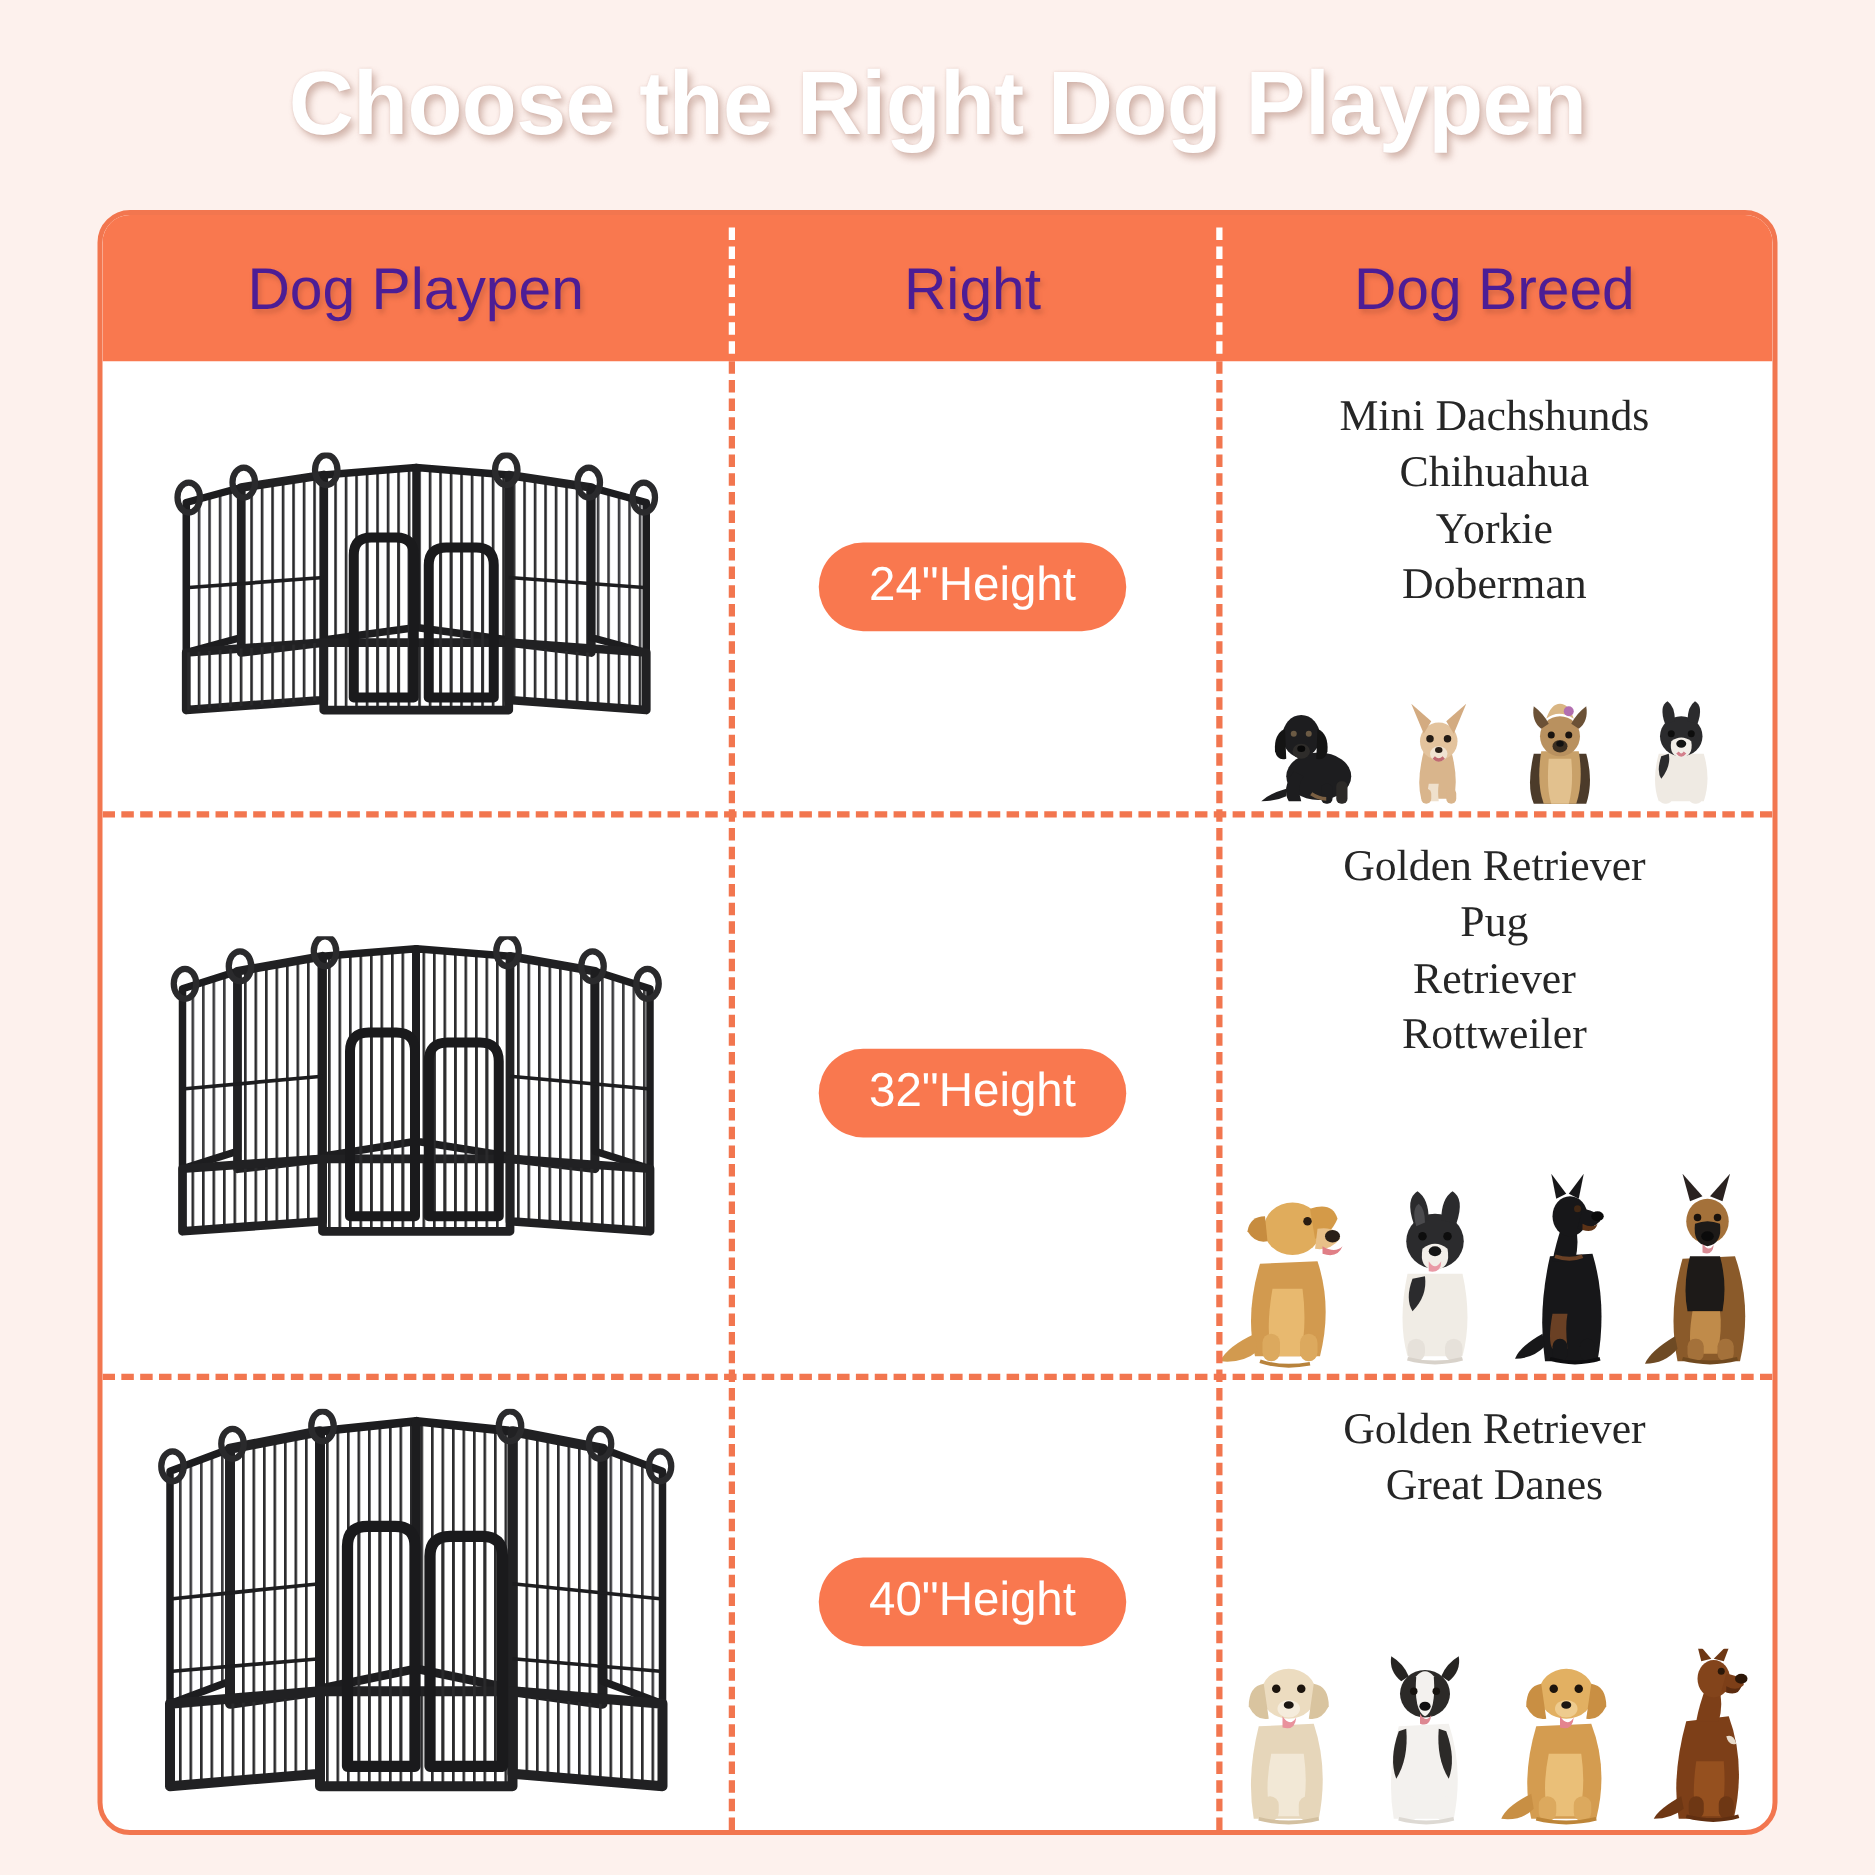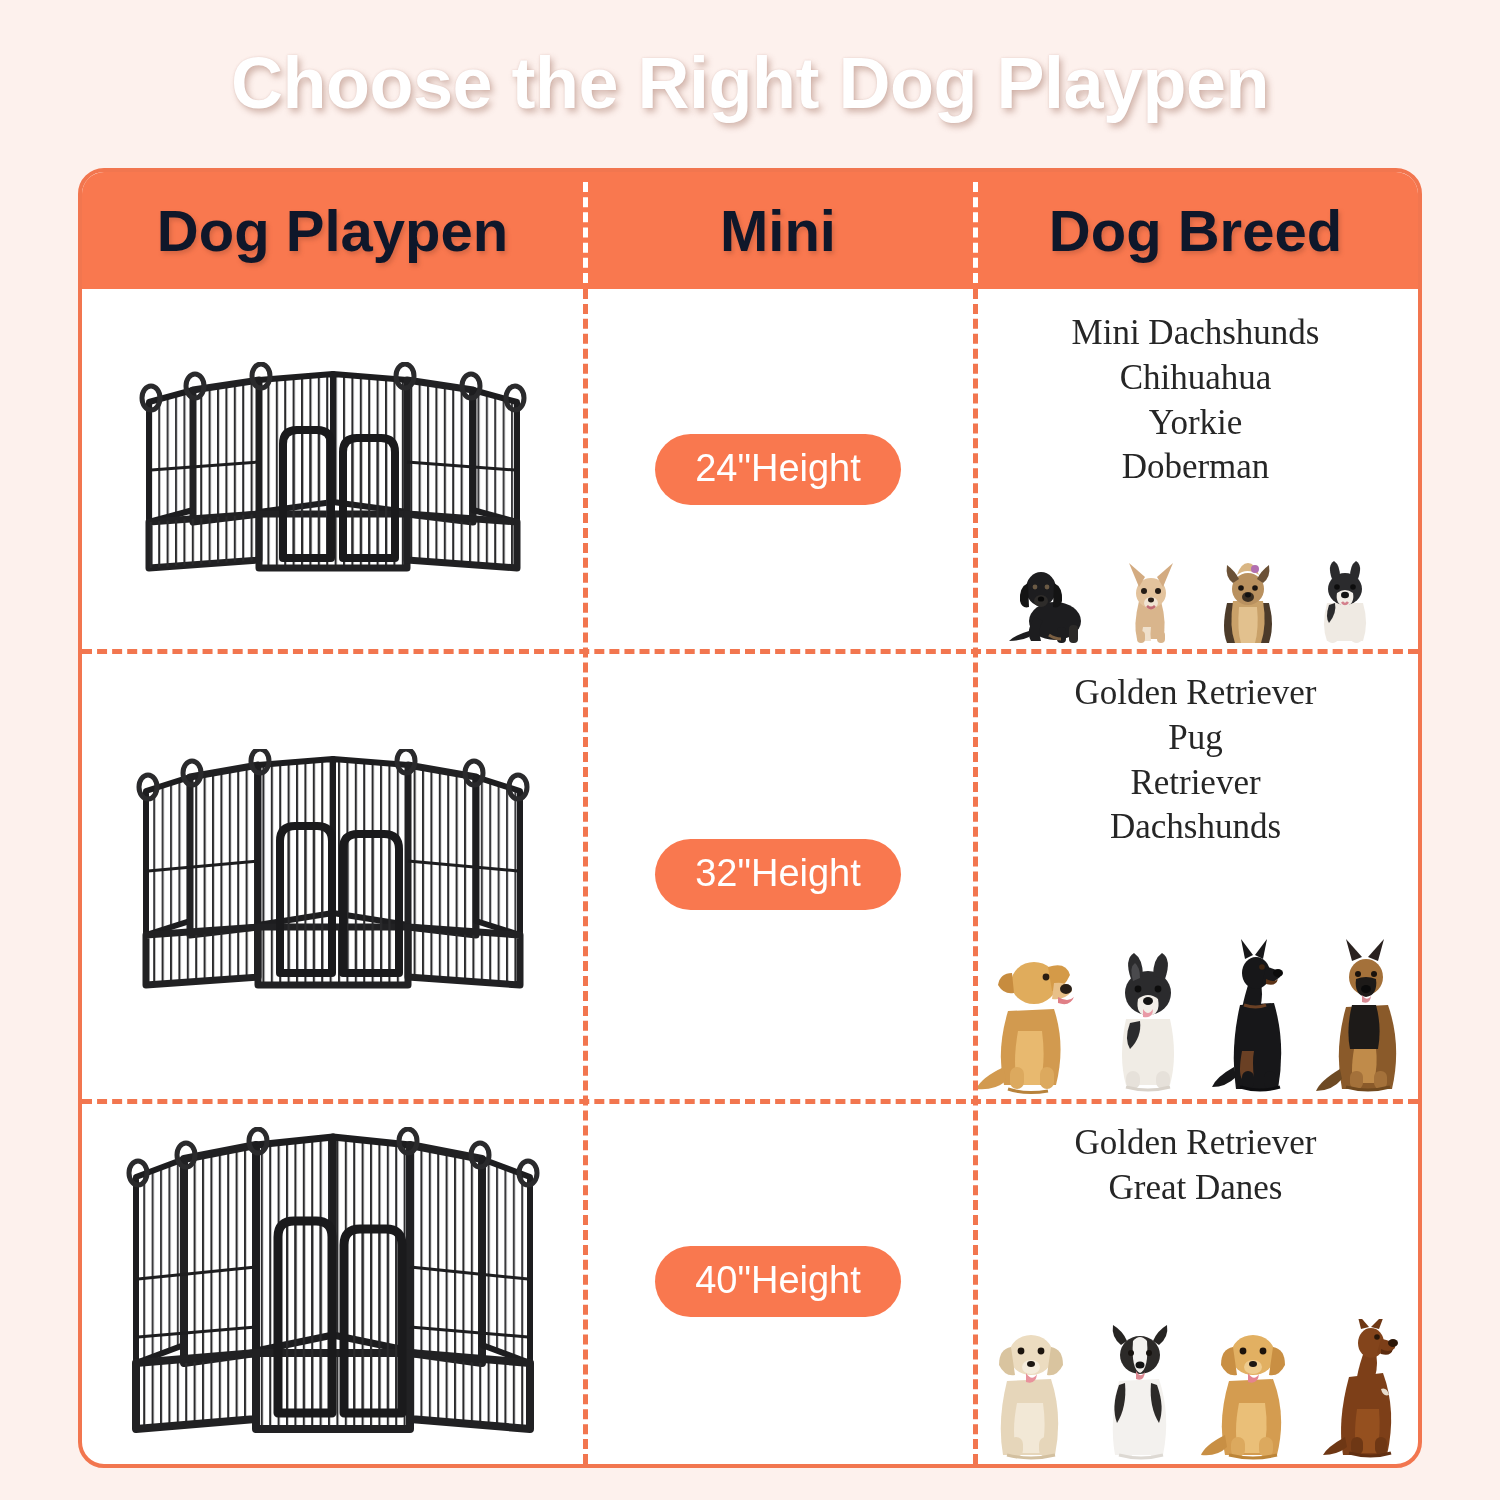--- a/index.html
+++ b/index.html
@@ -52,23 +52,23 @@
     height: 117px;
     background: #f9784f;
     display: flex;
     align-items: center;
   }
   .hcell {
     display: flex;
     align-items: center;
     justify-content: center;
     height: 100%;
-    color: #0f172a;
-    font-size: 58px;
-    font-weight: bold;
+    color: #4c1d95;
+    font-size: 47px;
+    font-weight: normal;
     letter-spacing: 0px;
     text-shadow: 2px 3px 4px rgba(150,70,45,0.35);
     white-space: nowrap;
   }
   .hcell.c1 { width: 501px; }
   .hcell.c2 { width: 390px; }
   .hcell.c3 { width: 445px; }
 
   
   .hdiv {
@@ -175,21 +175,21 @@
 </style>
 </head>
 <body>
 
 <div id="page-title">Choose the Right Dog Playpen</div>
 
 <div id="comparison-table">
 
   <div id="table-header">
     <div class="hcell c1">Dog Playpen</div>
-    <div class="hcell c2">Mini</div>
+    <div class="hcell c2">Right</div>
     <div class="hcell c3">Dog Breed</div>
     <div class="hdiv d1"></div>
     <div class="hdiv d2"></div>
   </div>
 
   <div id="table-body">
 
     <div class="vdiv v1"></div>
     <div class="vdiv v2"></div>
     <div class="hrule h1"></div>
@@ -429,21 +429,21 @@
 
       <div class="cell c2">
         <div class="size-badge">32"Height</div>
       </div>
 
       <div class="cell c3">
         <div class="breed-list">
           <span class="breed-line">Golden Retriever</span>
           <span class="breed-line">Pug</span>
           <span class="breed-line">Retriever</span>
-          <span class="breed-line">Dachshunds</span>
+          <span class="breed-line">Rottweiler</span>
         </div>
         <div class="dog-strip">
 
           <svg width="118" height="160" viewBox="0 0 118 160">
             <path d="M34,72 q-12,40 -4,74 l52,0 q10,-40 -2,-76 Z" fill="#d29a4f"></path>
             <path d="M44,92 q-6,34 0,54 l22,0 q6,-24 2,-54 Z" fill="#e8b96f"></path>
             <path d="M30,128 q-22,10 -28,22 q18,2 30,-8 Z" fill="#d29a4f"></path>
             <rect x="36" y="128" width="14" height="22" rx="7" fill="#dca95e"></rect>
             <rect x="66" y="128" width="14" height="22" rx="7" fill="#dca95e"></rect>
             <ellipse cx="60" cy="44" rx="23" ry="21" fill="#e0ac5c"></ellipse>

